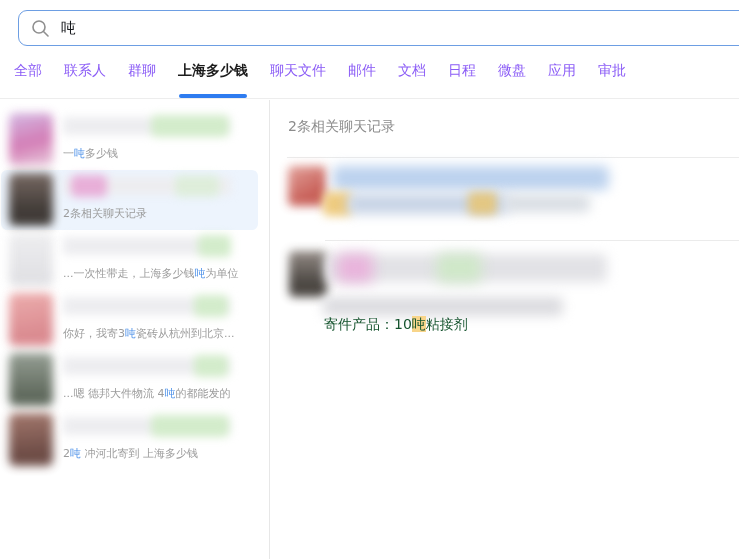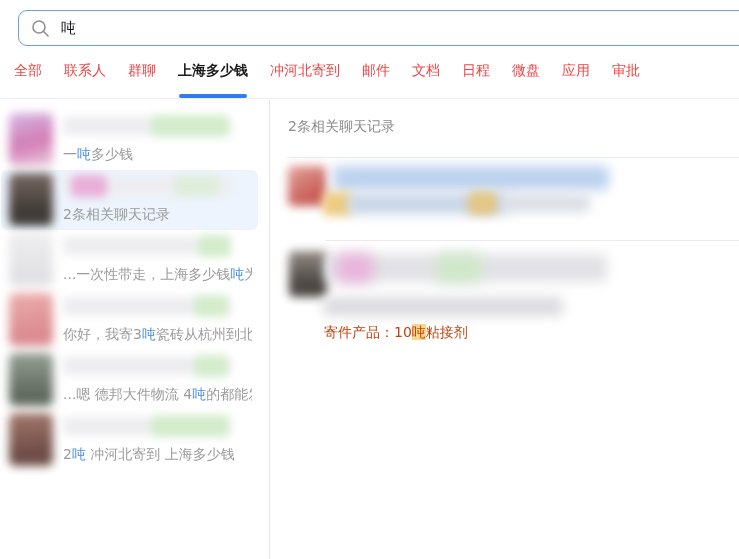--- a/index.html
+++ b/index.html
@@ -22,21 +22,21 @@
     margin-left:9px;flex:1;
   }
   
   .tab-bar{
     position:absolute;left:0;top:56px;width:739px;height:43px;
     border-bottom:1px solid #ededed;box-sizing:border-box;
     display:flex;align-items:flex-start;padding:6px 0 0 14px;
   }
   .tab{
     position:relative;height:37px;margin-right:22px;
-    font-size:14px;color:#ef4444;cursor:pointer;white-space:nowrap;
+    font-size:14px;color:#8b5cf6;cursor:pointer;white-space:nowrap;
   }
   .tab.active{color:#1c1c1c;font-weight:bold;}
   .tab .underline{
     position:absolute;left:1px;right:1px;bottom:1px;height:4px;
     background:#2e7cf0;border-radius:2px;
   }
   
   .left-panel{
     position:absolute;left:0;top:100px;width:270px;height:459px;
     border-right:1px solid #e7e7e7;box-sizing:border-box;
@@ -53,34 +53,34 @@
   }
   .name-blur{
     position:absolute;left:62px;top:7px;height:18px;width:168px;
     background:#ededf0;border-radius:4px;filter:blur(4px);
   }
   .name-blur .blob{position:absolute;top:-2px;height:22px;border-radius:5px;}
   .blob.green{background:#d3eccb;}
   .blob.pink{background:#e59ad0;opacity:.75;}
   .snippet{
     position:absolute;left:62px;top:36px;right:6px;
-    font-size:14px;color:#9b9b9b;white-space:nowrap;overflow:hidden;
+    font-size:11px;color:#9b9b9b;white-space:nowrap;overflow:hidden;
   }
   .kw{color:#4a8fe8;}
   
   .right-panel{position:absolute;left:287px;top:100px;width:452px;height:459px;}
   .rp-header{position:absolute;left:1px;top:18px;font-size:14px;color:#8c8c8c;}
   .divider{position:absolute;height:1px;background:#ebebeb;}
   .d1{left:0;top:57px;right:0;}
   .d2{left:38px;top:140px;right:0;}
   .r-avatar{position:absolute;border-radius:5px;filter:blur(5px);opacity:.92;}
   .blur-bar{position:absolute;border-radius:5px;filter:blur(6px);}
   .msg-line{
-    position:absolute;left:37px;top:224px;
-    font-size:14px;color:#c2410c;white-space:nowrap;
+    position:absolute;left:37px;top:216px;
+    font-size:14px;color:#14532d;white-space:nowrap;
   }
   .msg-line .hl{background:#f8d58a;}
 </style>
 </head>
 <body>
 
 <div class="search-box">
   <svg width="19" height="19" viewBox="0 0 19 19">
     <circle cx="8" cy="8" r="6" fill="none" stroke="#8f8f8f" stroke-width="1.6"></circle>
     <line x1="12.5" y1="12.5" x2="17" y2="17" stroke="#8f8f8f" stroke-width="1.6" stroke-linecap="round"></line>
@@ -89,21 +89,21 @@
 </div>
 
 <div class="tab-bar">
   <div class="tab"><span>全部</span></div>
   <div class="tab"><span>联系人</span></div>
   <div class="tab"><span>群聊</span></div>
   <div class="tab active">
     <span>上海多少钱</span>
     <i class="underline"></i>
   </div>
-  <div class="tab"><span>冲河北寄到</span></div>
+  <div class="tab"><span>聊天文件</span></div>
   <div class="tab"><span>邮件</span></div>
   <div class="tab"><span>文档</span></div>
   <div class="tab"><span>日程</span></div>
   <div class="tab"><span>微盘</span></div>
   <div class="tab"><span>应用</span></div>
   <div class="tab"><span>审批</span></div>
 </div>
 
 <div class="left-panel">
 

